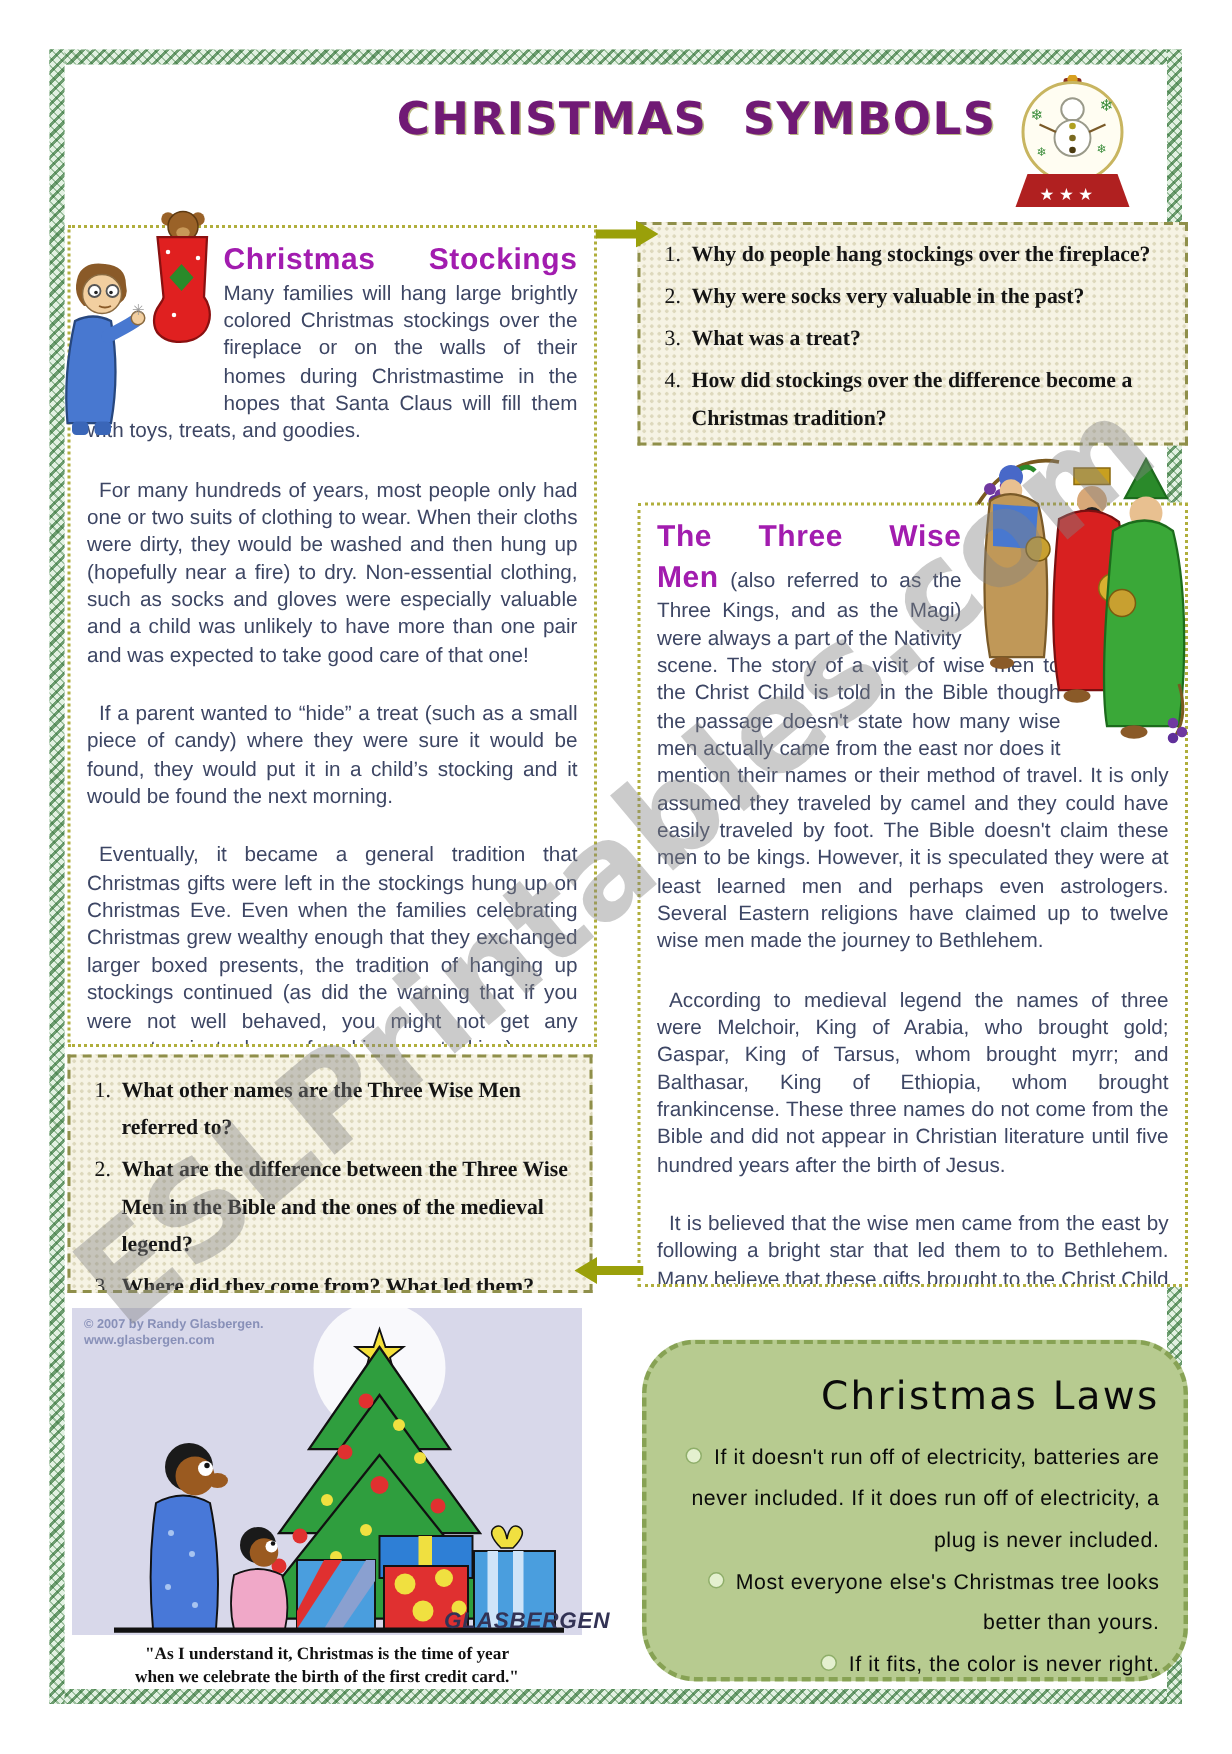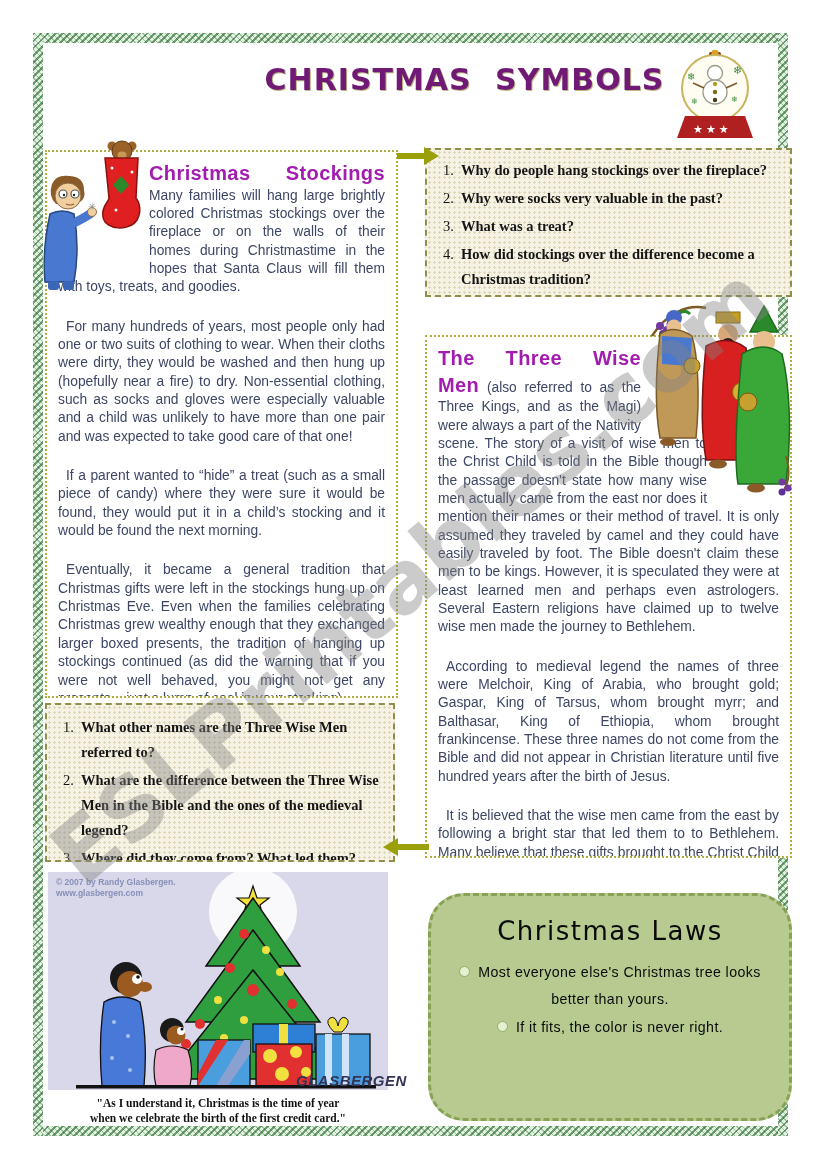--- a/index.html
+++ b/index.html
@@ -62,21 +62,21 @@
   .cartoon svg{display:block;}
   .cartoon .copyright{position:absolute;left:8px;top:5px;font-size:8.5px;line-height:1.35;
     color:#8890b8;font-weight:bold;z-index:3;}
   .cartoon .signature{position:absolute;left:248px;top:200px;font-size:15px;font-style:italic;
     font-weight:bold;color:#333355;z-index:3;letter-spacing:.5px;}
   .cartoon .caption{position:absolute;left:0;top:224px;width:100%;text-align:center;
     font-family:"Liberation Serif", serif;font-weight:bold;font-size:11.5px;line-height:1.3;color:#111;}
 
   .laws-box{position:absolute;left:428px;top:893px;width:364px;height:228px;box-sizing:border-box;
     background:#b7cb90;border:3px dashed #87a254;border-radius:36px;
-    padding:8px 16px 0 16px;color:#0a0a0a;text-align:center;z-index:2;
+    padding:8px 16px 0 16px;color:#0a0a0a;text-align:right;z-index:2;
     font-size:14.2px;letter-spacing:.4px;line-height:1.95;}
   .laws-title{font-family:"DejaVu Sans", sans-serif;font-size:26px;letter-spacing:1.5px;
     margin:2px 0 2px 0;font-weight:500;}
   .law-bullet{display:inline-block;width:9px;height:9px;border-radius:50%;
     background:#e4f0cf;border:1px solid #8fae6a;margin-right:8px;}
 
   .watermark{position:absolute;left:410px;top:575px;transform:translate(-50%,-50%) rotate(-40deg);
     font-family:"DejaVu Sans", sans-serif;font-weight:bold;font-size:86px;white-space:nowrap;
     color:rgba(130,130,130,.42);z-index:40;pointer-events:none;}
 </style>
@@ -309,20 +309,23 @@
   <div class="signature">GLASBERGEN</div>
   <div class="caption">
     <div>"As I understand it, Christmas is the time of year</div>
     <div>when we celebrate the birth of the first credit card."</div>
   </div>
 </div>
 
 <div class="laws-box">
   <div class="laws-title">Christmas Laws</div>
   <div class="law">
+    <span class="law-bullet"></span><span>If it doesn't run off of electricity, batteries are never included. If it does run off of electricity, a plug is never included.</span>
+  </div>
+  <div class="law">
     <span class="law-bullet"></span><span>Most everyone else's Christmas tree looks better than yours.</span>
   </div>
   <div class="law">
     <span class="law-bullet"></span><span>If it fits, the color is never right.</span>
   </div>
 </div>
 
 <div class="watermark">ESLPrintables.com</div>
 
 </body></html>

